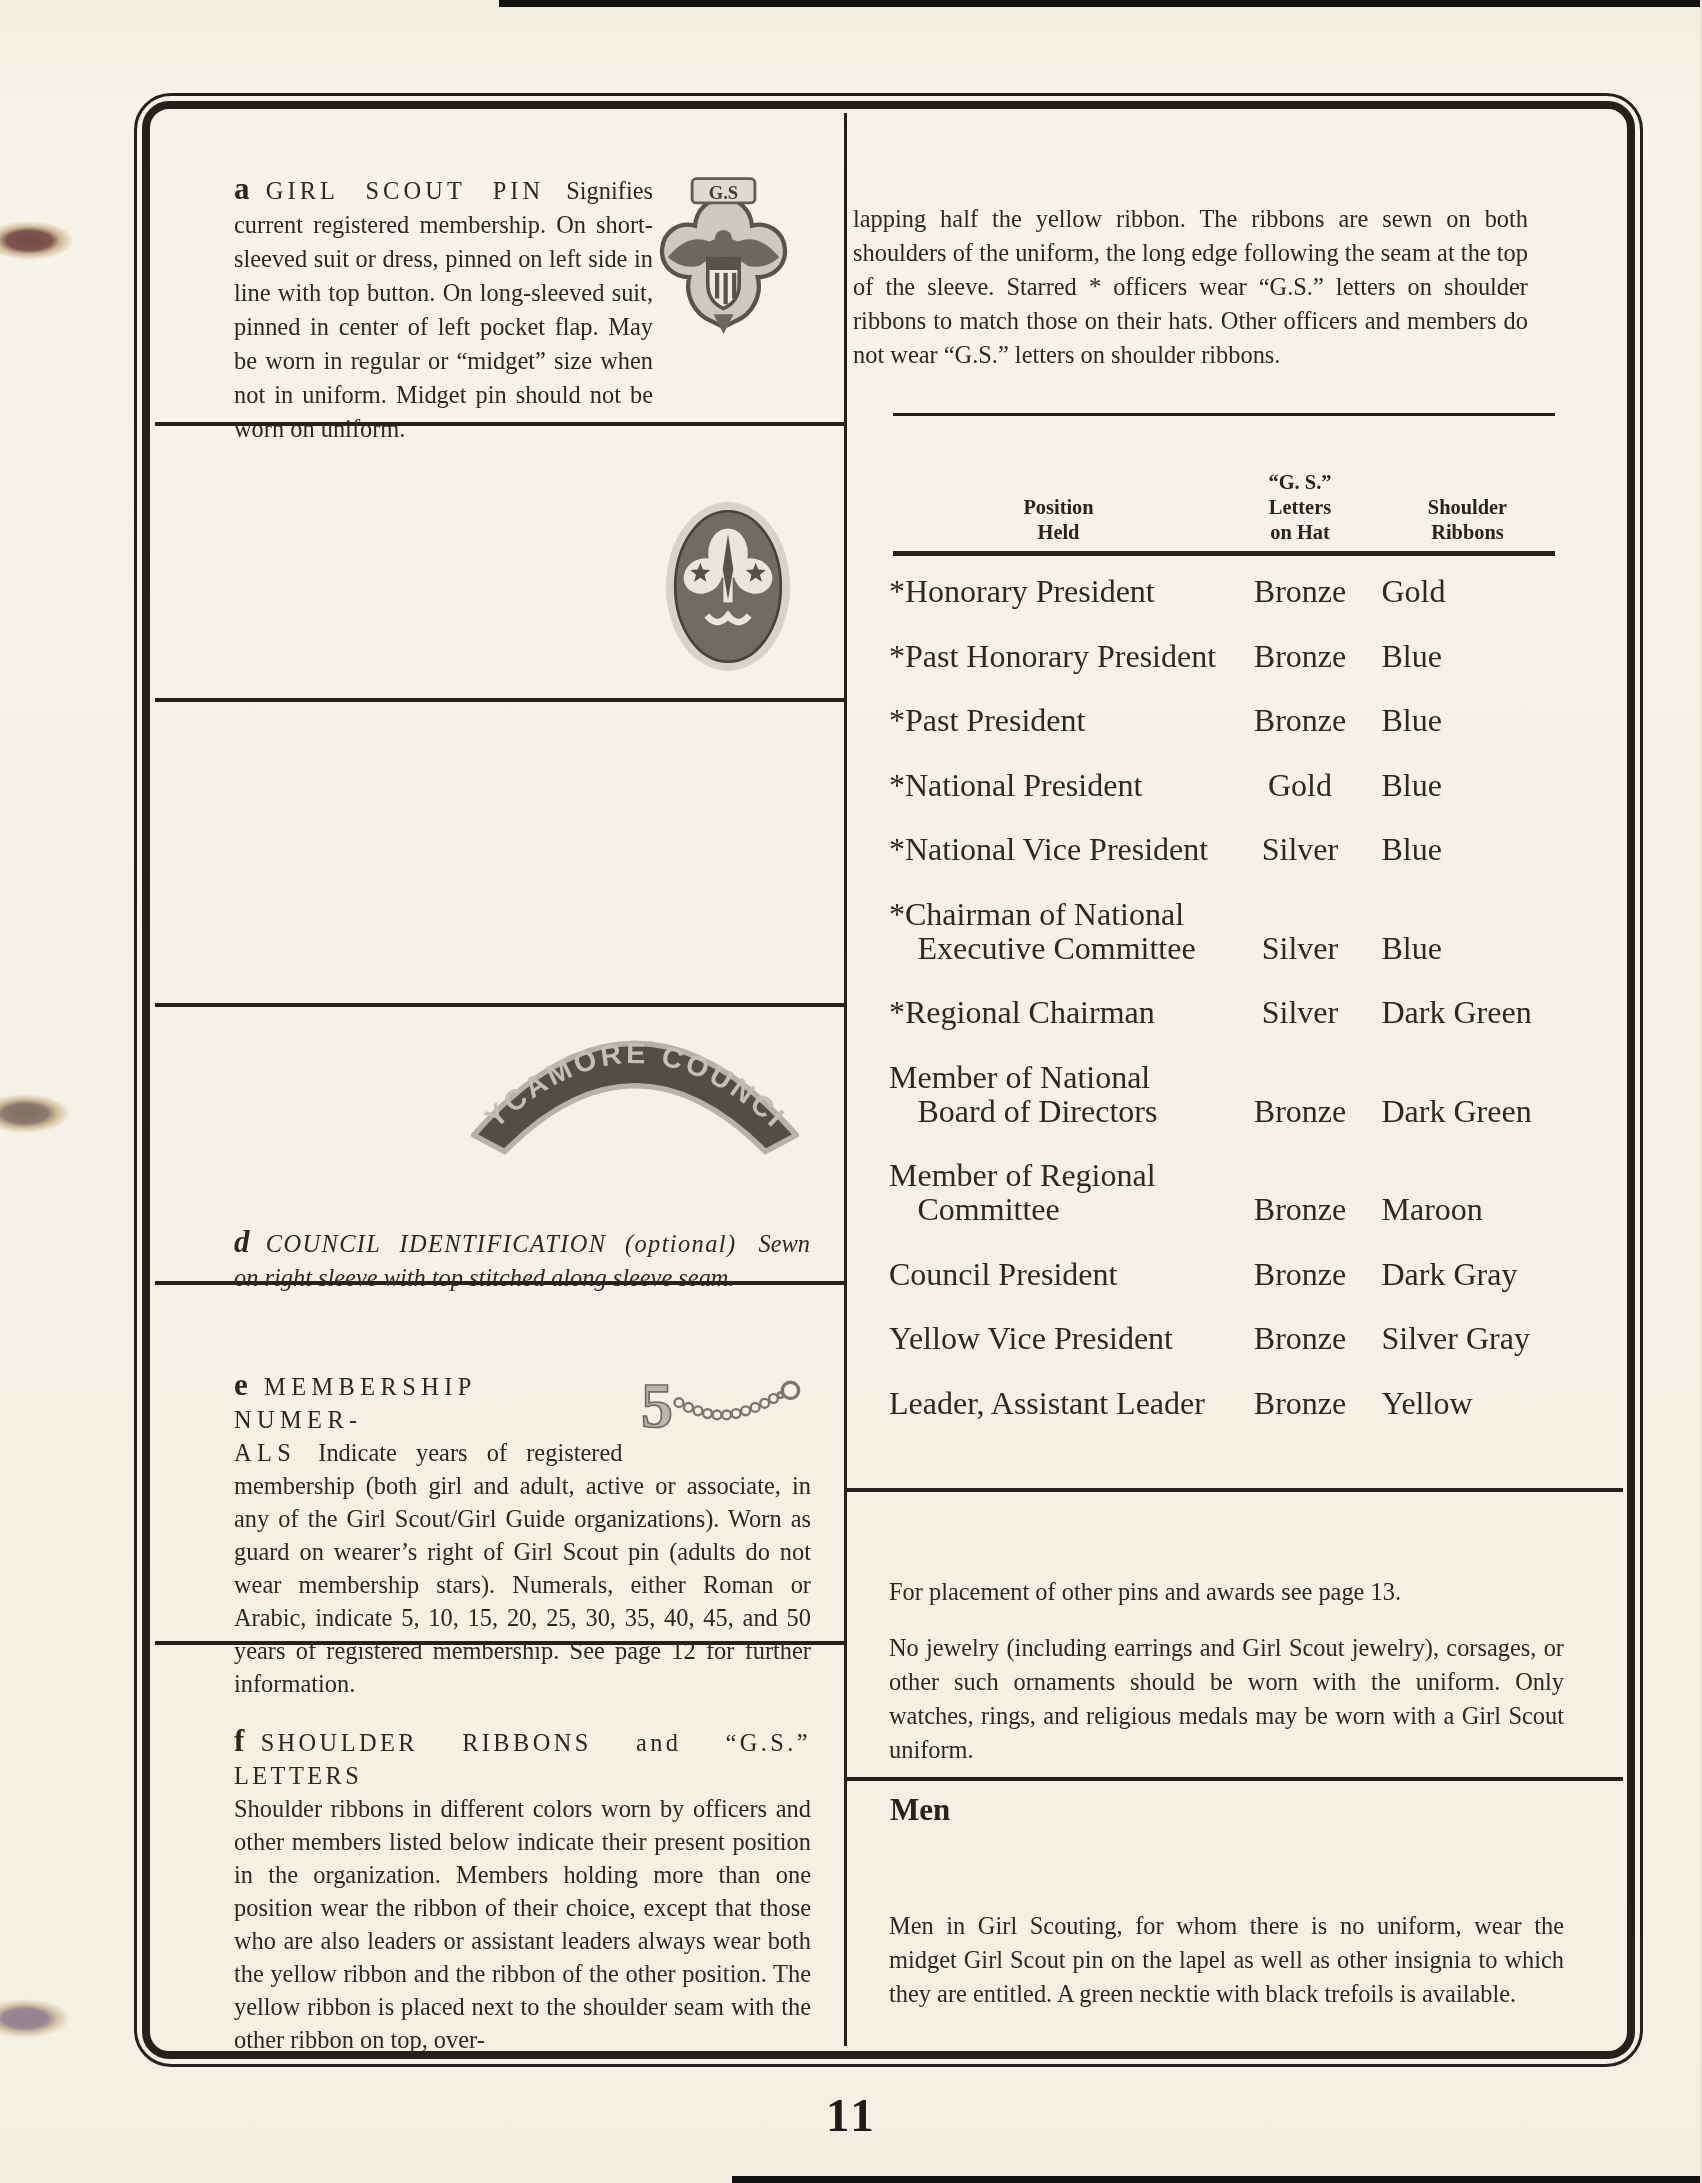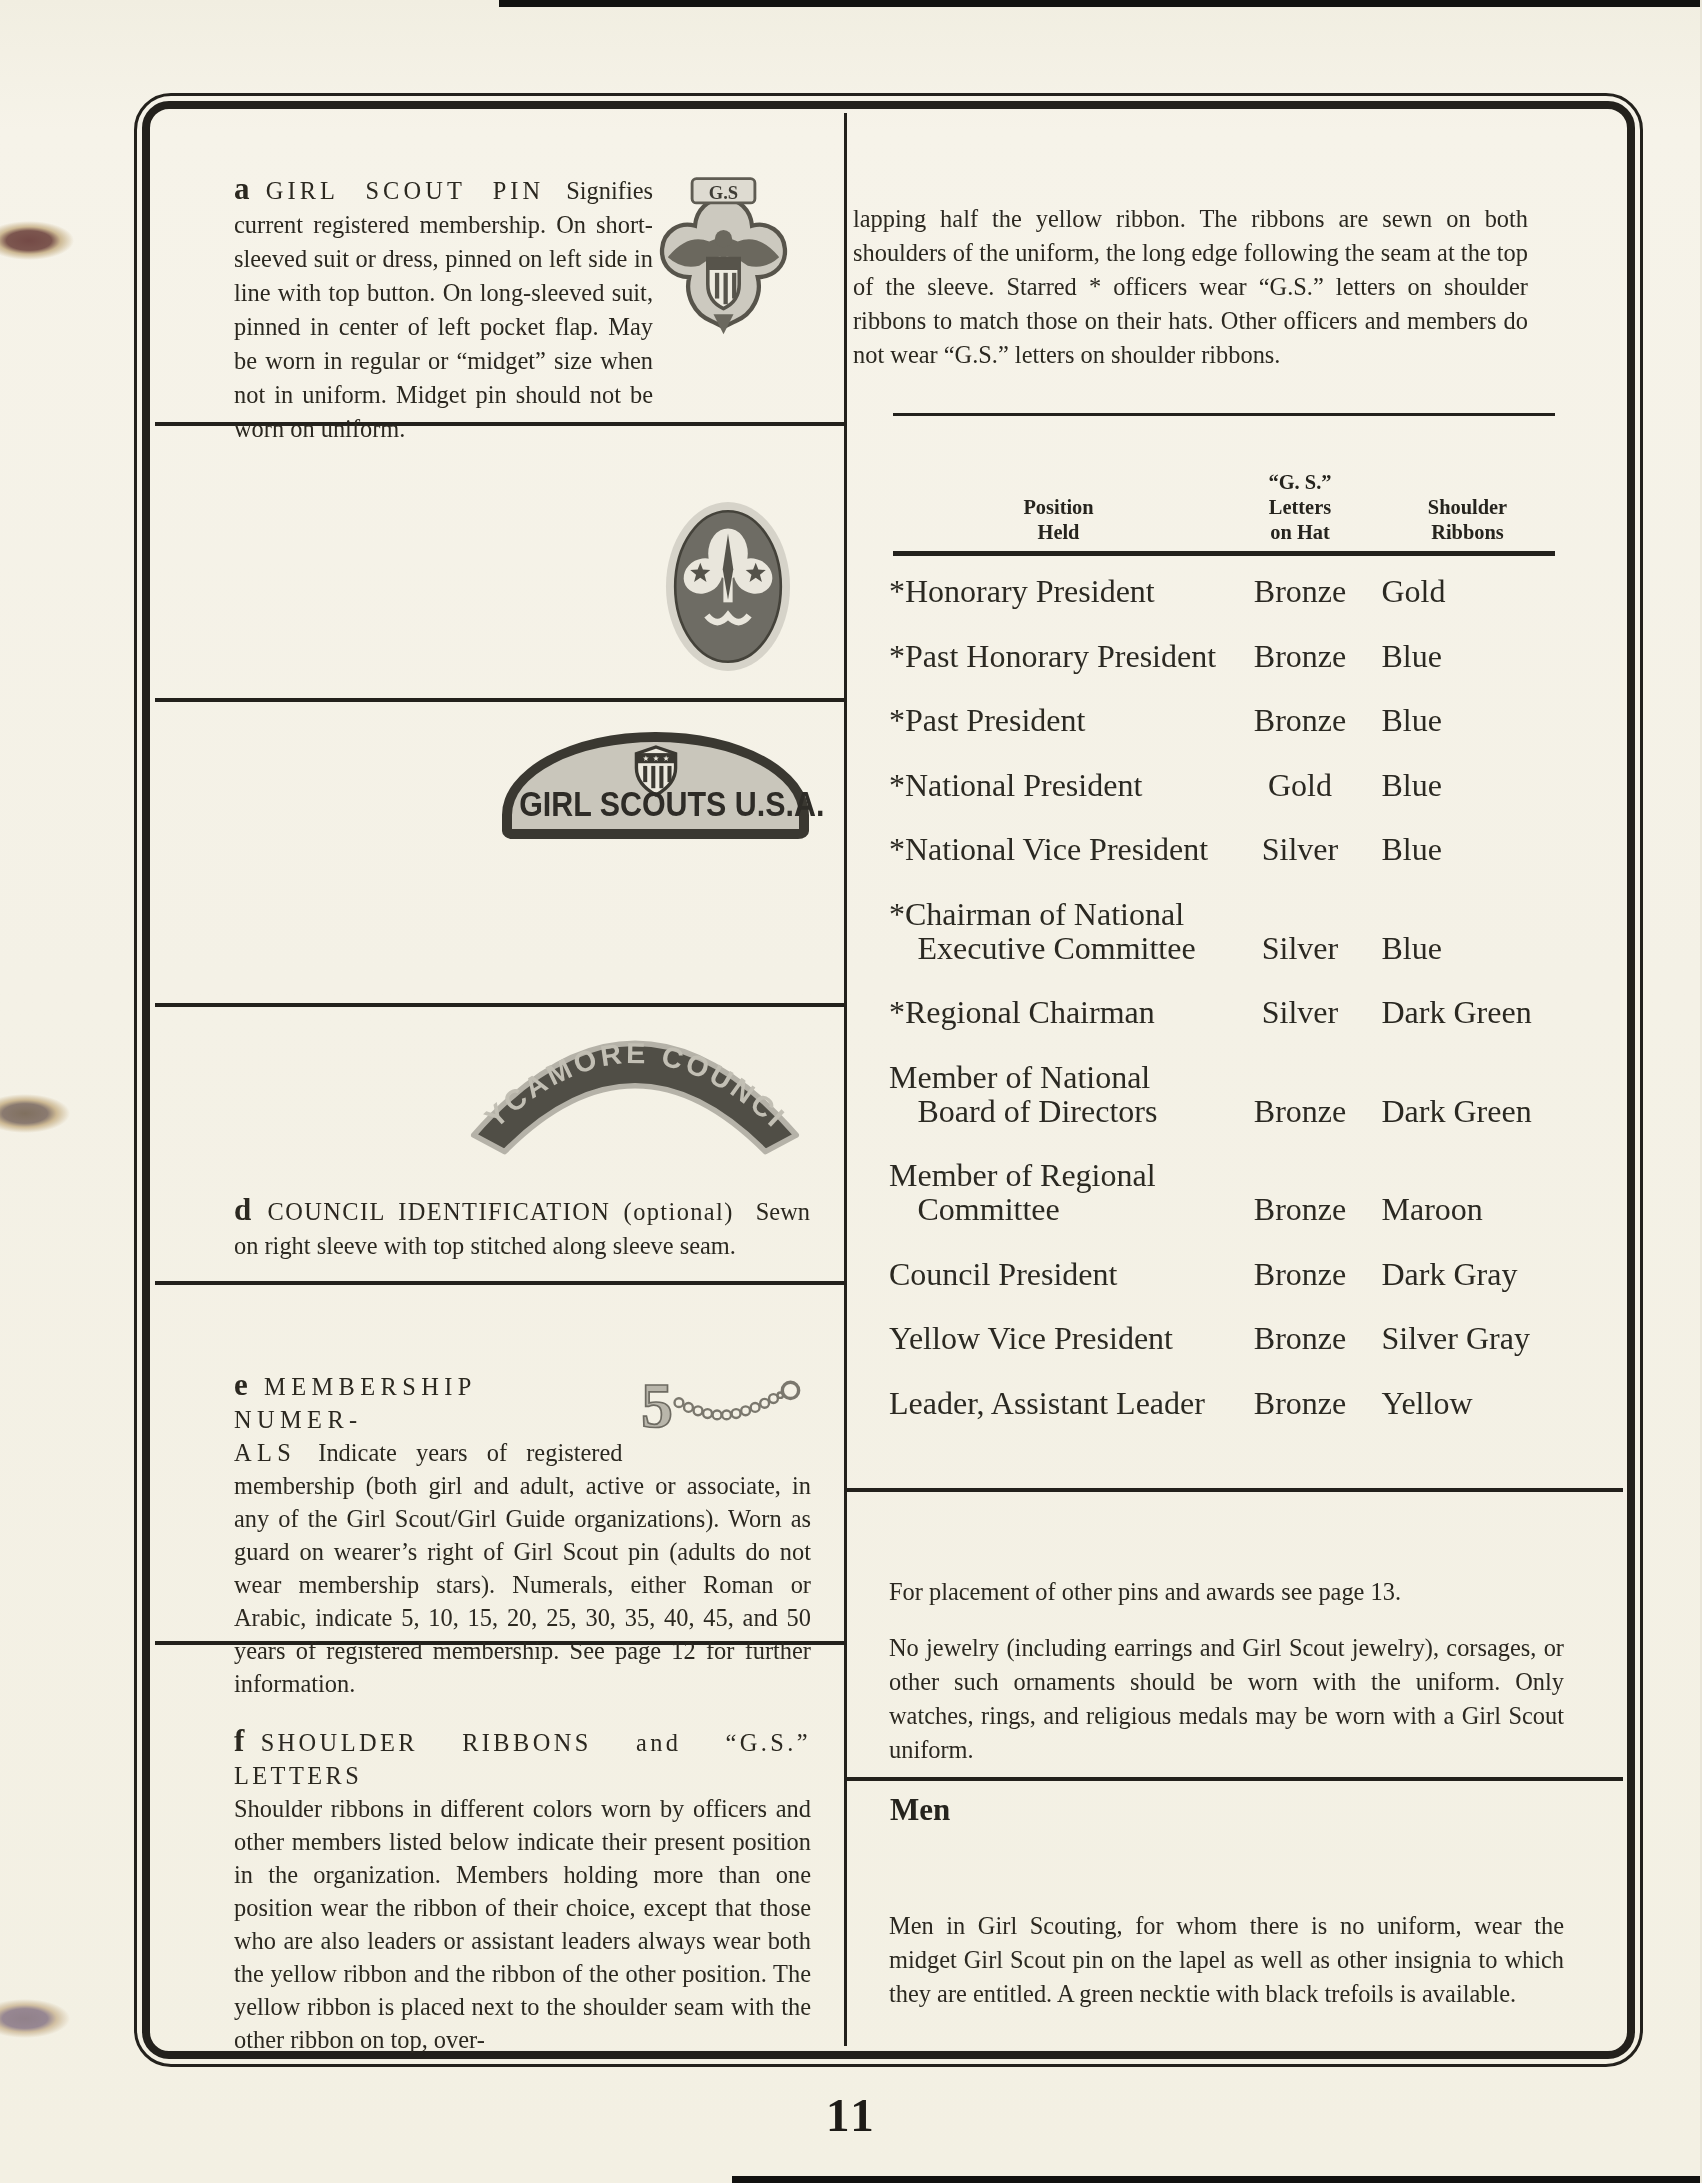--- a/index.html
+++ b/index.html
@@ -29,21 +29,21 @@
 
   
   .txt{position:absolute;font-size:24.4px;line-height:34px;text-align:justify;color:#2b2820;}
   .ltr{font-weight:bold;font-size:31px;margin-right:16.3px;}
   .ttl{letter-spacing:4.1px;margin-right:22px;}
   .txt-a{left:234px;top:148px;width:419px;}
   .txt-b{left:234px;top:497px;width:417px;}
   .txt-b .ttl{letter-spacing:4.8px;}
   .txt-c{left:234px;top:835px;width:576px;}
   .txt-c .ttl{letter-spacing:5.4px;}
-  .txt-d{left:234px;top:1169px;width:576px;}
+  .txt-d{left:234px;top:1201px;width:576px;font-style:italic;}
   .txt-d .ttl{letter-spacing:1.4px;}
   .txt-e{left:234px;top:1344px;width:577px;line-height:33px;}
   .txt-e .ttl{letter-spacing:5.4px;}
   .txt-f{left:234px;top:1700px;width:577px;line-height:33px;}
   .txt-f .ttl{letter-spacing:3.4px;}
 
   
   .art-a{position:absolute;left:645px;top:174px;width:157px;height:182px;}
   .art-b{position:absolute;left:662px;top:494px;width:132px;height:185px;}
   .patch-c{position:absolute;left:502px;top:732px;width:307px;height:107px;box-sizing:border-box;
@@ -122,34 +122,20 @@
     <ellipse cx="50" cy="45" rx="15" ry="19" fill="#e9e6dc"></ellipse>
     <ellipse cx="31" cy="62" rx="15" ry="13" fill="#e9e6dc" transform="rotate(-28 31 62)"></ellipse>
     <ellipse cx="69" cy="62" rx="15" ry="13" fill="#e9e6dc" transform="rotate(28 69 62)"></ellipse>
     <rect x="46.5" y="58" width="7" height="24" fill="#e9e6dc"></rect>
     <polygon points="50,30 46,57 50,80 54,57" fill="#55534b"></polygon>
     <polygon points="0,-8 2,-2.8 7.6,-2.5 3.2,1.1 4.7,6.5 0,3.4 -4.7,6.5 -3.2,1.1 -7.6,-2.5 -2,-2.8" transform="translate(29,60)" fill="#54524a"></polygon>
     <polygon points="0,-8 2,-2.8 7.6,-2.5 3.2,1.1 4.7,6.5 0,3.4 -4.7,6.5 -3.2,1.1 -7.6,-2.5 -2,-2.8" transform="translate(71,60)" fill="#54524a"></polygon>
     <path d="M34,92 Q42,102 50,92 Q58,102 66,92" stroke="#e9e6dc" stroke-width="5" fill="none"></path>
   </svg>
 
-  <div class="patch-c">
-    <svg class="shield" width="48" height="54" viewBox="0 0 70 80">
-      <path d="M35,3 L64,13 L64,34 Q64,58 35,74 Q6,58 6,34 L6,13 Z" fill="#ece9de" stroke="#3a3831" stroke-width="5"></path>
-      <rect x="7" y="12" width="56" height="15" fill="#3a3831"></rect>
-      <polygon points="0,-8 2,-2.8 7.6,-2.5 3.2,1.1 4.7,6.5 0,3.4 -4.7,6.5 -3.2,1.1 -7.6,-2.5 -2,-2.8" transform="translate(20,20) scale(0.55)" fill="#ece9de"></polygon>
-      <polygon points="0,-8 2,-2.8 7.6,-2.5 3.2,1.1 4.7,6.5 0,3.4 -4.7,6.5 -3.2,1.1 -7.6,-2.5 -2,-2.8" transform="translate(35,20) scale(0.55)" fill="#ece9de"></polygon>
-      <polygon points="0,-8 2,-2.8 7.6,-2.5 3.2,1.1 4.7,6.5 0,3.4 -4.7,6.5 -3.2,1.1 -7.6,-2.5 -2,-2.8" transform="translate(50,20) scale(0.55)" fill="#ece9de"></polygon>
-      <rect x="16" y="31" width="6" height="24" fill="#3a3831"></rect>
-      <rect x="28" y="31" width="6" height="33" fill="#3a3831"></rect>
-      <rect x="40" y="31" width="6" height="33" fill="#3a3831"></rect>
-      <rect x="52" y="31" width="6" height="24" fill="#3a3831"></rect>
-    </svg>
-    <div class="patch-label">GIRL SCOUTS U.S.A.</div>
-  </div>
 
   <svg class="art-d" viewBox="0 0 510 195">
     <path d="M 20 148 Q 255 -120 490 148 L 445 172 Q 255 -20 65 172 Z" fill="#504e46" stroke="#b5b2a8" stroke-width="8" stroke-linejoin="round"></path>
     <path id="rockerPath" d="M 42 150 Q 255 -64 468 150" fill="none"></path>
     <text font-family="Liberation Sans, sans-serif" font-weight="bold" font-size="42" letter-spacing="5" fill="#c2bfb4">
       <textPath href="#rockerPath" startOffset="50%" text-anchor="middle">SYCAMORE COUNCIL</textPath>
     </text>
   </svg>
   <p class="txt txt-d"><b class="ltr">d</b><span class="ttl">COUNCIL IDENTIFICATION (optional)</span><span>Sewn on right sleeve with top stitched along sleeve seam.</span></p>
 

